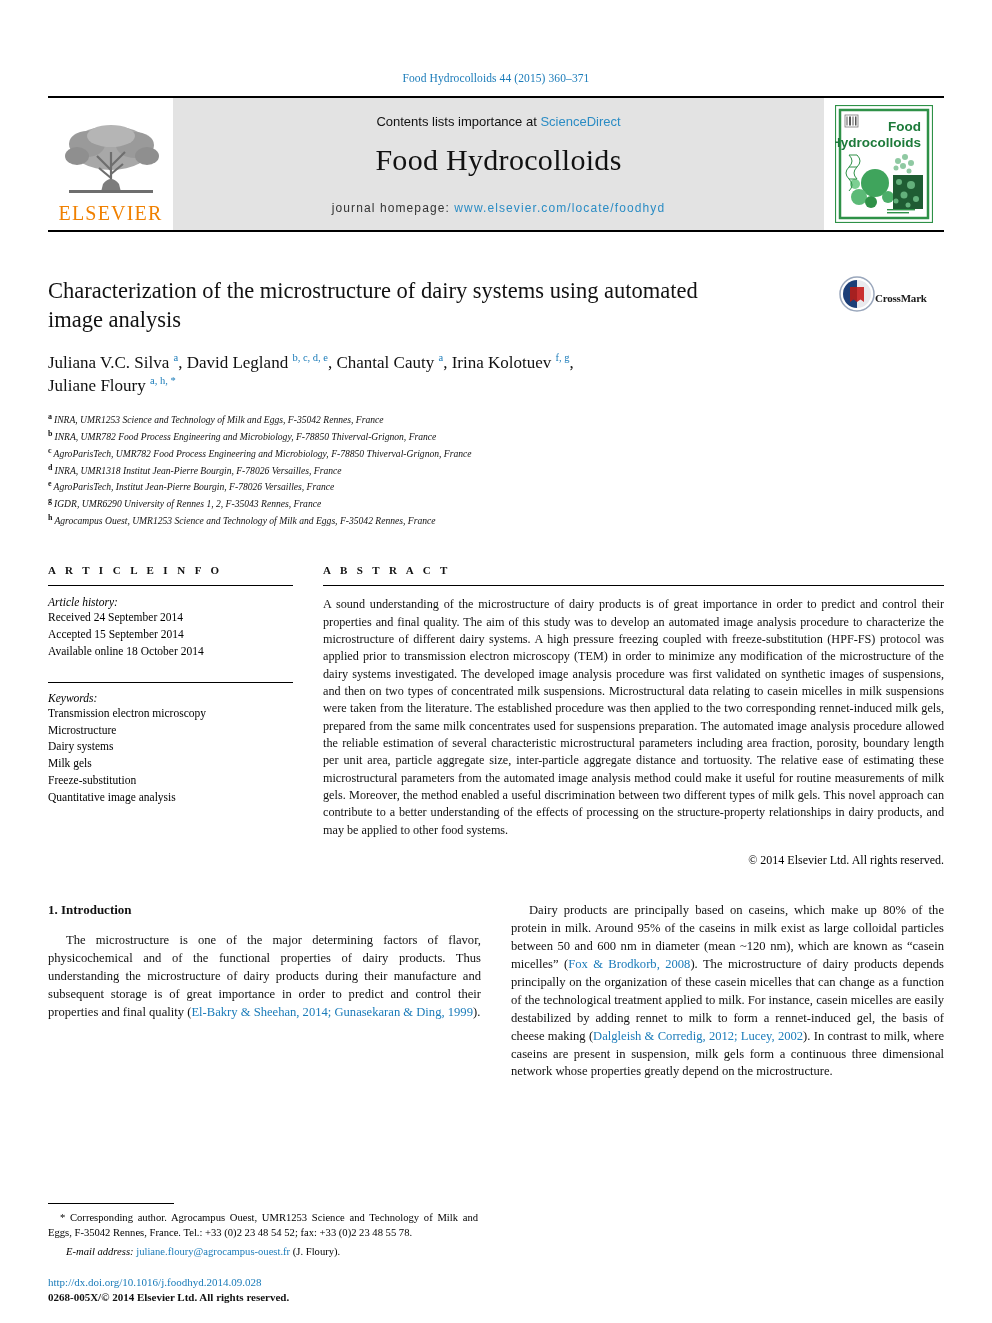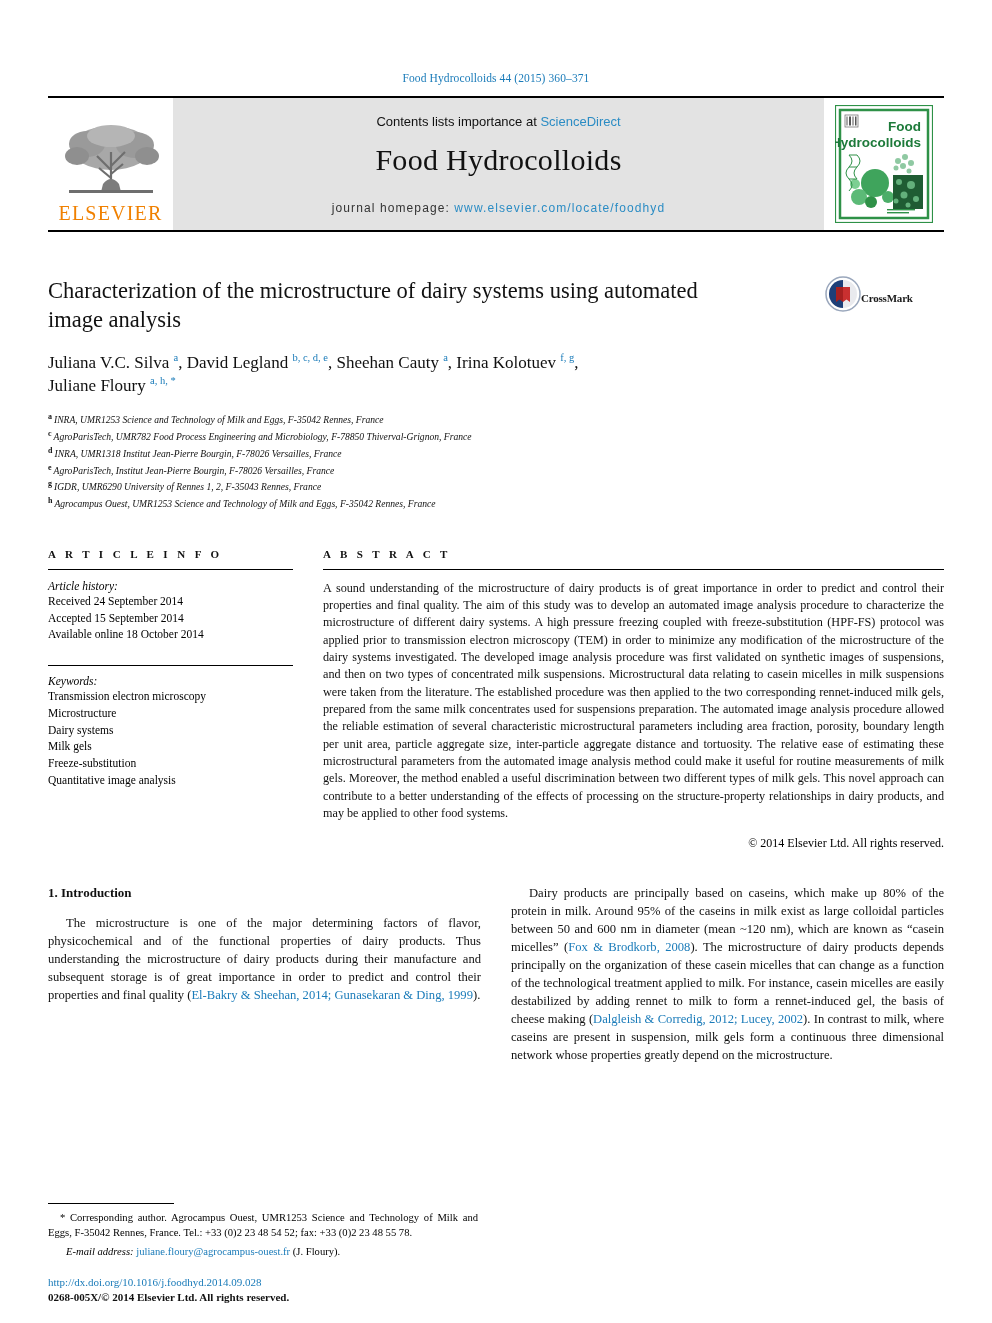--- a/index.html
+++ b/index.html
@@ -115,21 +115,21 @@
     font-size: 22.5px;
     line-height: 1.30;
     font-family: "Liberation Serif", serif;
     color: #111;
     max-width: 700px;
     margin: 0;
     font-weight: normal;
   }
   .crossmark {
     position: absolute;
-    right: 14px;
+    right: 0;
     top: 0;
     width: 105px;
     height: 50px;
   }
   .crossmark-label {
     position: absolute;
     left: 36px;
     top: 16px;
     font-size: 11px;
     font-weight: bold;
@@ -384,25 +384,26 @@
         <circle cx="18" cy="18" r="17" fill="#ffffff" stroke="#9aa7bc" stroke-width="1.5"></circle>
         <path d="M18 4 a14 14 0 0 0 0 28 z" fill="#1d3f78"></path>
         <path d="M18 4 a14 14 0 0 1 0 28 z" fill="#e9eaee"></path>
         <path d="M11 11 h7 v15 l-3.5 -2.6 -3.5 2.6 z" fill="#a62020"></path>
         <path d="M18 11 h7 v15 l-3.5 -2.6 -3.5 2.6 z" fill="#c93030"></path>
       </svg>
       <span class="crossmark-label">CrossMark</span>
     </div>
 
     <div class="authors">
-      <span><span>Juliana V.C. Silva</span> <sup>a</sup><span>, </span></span><span><span>David Legland</span> <sup>b, c, d, e</sup><span>, </span></span><span><span>Sheehan Cauty</span> <sup>a</sup><span>, </span></span><span><span>Irina Kolotuev</span> <sup>f, g</sup><span>, </span></span><br><span><span>Juliane Floury</span> <sup class="star">a, h, *</sup></span>
+      <span><span>Juliana V.C. Silva</span> <sup>a</sup><span>, </span></span><span><span>David Legland</span> <sup>b, c, d, e</sup><span>, </span></span><span><span>Chantal Cauty</span> <sup>a</sup><span>, </span></span><span><span>Irina Kolotuev</span> <sup>f, g</sup><span>, </span></span><br><span><span>Juliane Floury</span> <sup class="star">a, h, *</sup></span>
     </div>
 
     <div class="affiliations">
       <div class="aff"><sup>a</sup><span>INRA, UMR1253 Science and Technology of Milk and Eggs, F-35042 Rennes, France</span></div>
+      <div class="aff"><sup>b</sup><span>INRA, UMR782 Food Process Engineering and Microbiology, F-78850 Thiverval-Grignon, France</span></div>
       <div class="aff"><sup>c</sup><span>AgroParisTech, UMR782 Food Process Engineering and Microbiology, F-78850 Thiverval-Grignon, France</span></div>
       <div class="aff"><sup>d</sup><span>INRA, UMR1318 Institut Jean-Pierre Bourgin, F-78026 Versailles, France</span></div>
       <div class="aff"><sup>e</sup><span>AgroParisTech, Institut Jean-Pierre Bourgin, F-78026 Versailles, France</span></div>
       <div class="aff"><sup>g</sup><span>IGDR, UMR6290 University of Rennes 1, 2, F-35043 Rennes, France</span></div>
       <div class="aff"><sup>h</sup><span>Agrocampus Ouest, UMR1253 Science and Technology of Milk and Eggs, F-35042 Rennes, France</span></div>
     </div>
   </div>
 
   <div class="info-abstract">
 

